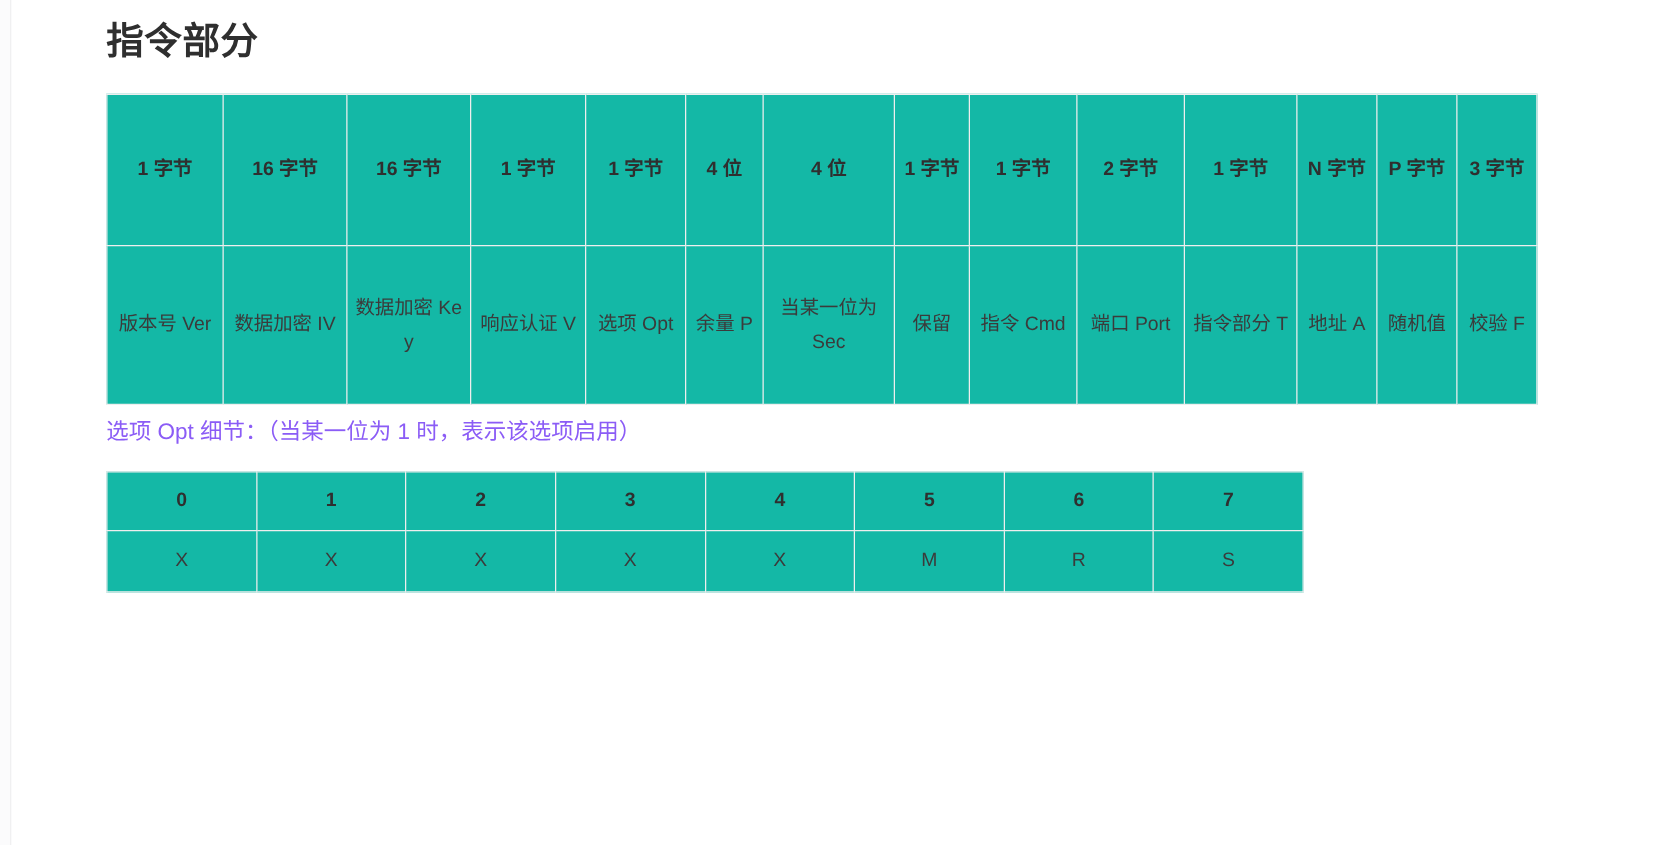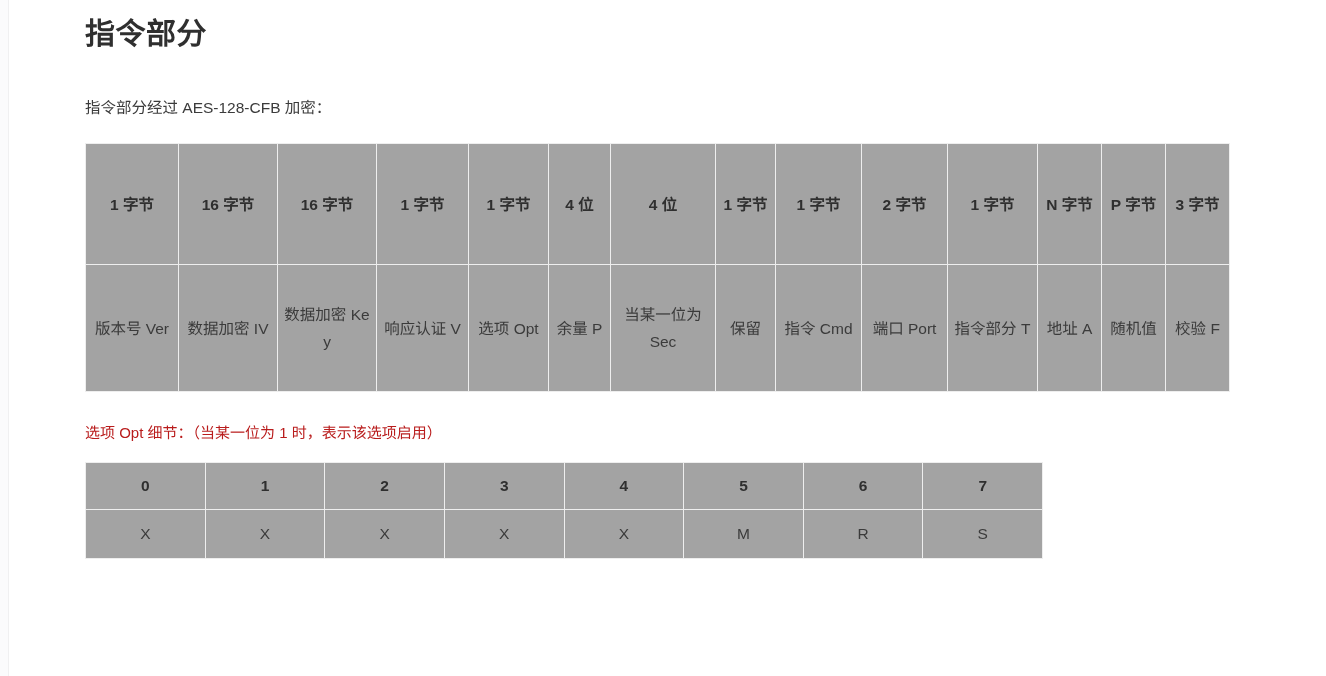--- a/index.html
+++ b/index.html
@@ -76,21 +76,21 @@
     width: 5px;
     height: 5px;
     border-radius: 50%;
     background: #3b3b3b;
   }
 
   table.grid {
     border-collapse: collapse;
     table-layout: fixed;
     width: 958px;
-    background: #a3a3a3;
+    background: #14b8a6;
     border: 1px solid #e8e8e8;
   }
   table.grid td, table.grid th {
     border: 1px solid #eeeeee;
     padding: 8px 6px;
     text-align: center;
     vertical-align: middle;
     word-break: break-all;
     overflow-wrap: break-word;
     line-height: 1.75;
@@ -106,43 +106,42 @@
     color: #3b3b3b;
   }
 
   #packet-table {
     margin-top: 22px;
   }
   #packet-table th { height: 104px; }
   #packet-table td { height: 110px; }
 
   p.note {
-    font-size: 15px;
+    font-size: 18px;
     line-height: 1.7;
-    color: #b91c1c;
-    margin: 28px 0 0 0;
+    color: #8b5cf6;
+    margin: 6px 0 0 0;
   }
 
   #opt-table {
     margin-top: 16px;
   }
   #opt-table th { height: 30px; }
   #opt-table td { height: 32px; }
 </style>
 </head>
 <body>
 
 <div class="left-gutter"></div>
 
 <div class="page">
   <div class="content">
 
     <h1 class="page-title">指令部分</h1>
 
-    <p class="intro">指令部分经过 AES-128-CFB 加密：</p>
 
     <ul class="bullets">
     </ul>
 
     <table class="grid" id="packet-table">
       <colgroup>
           <col style="width: 93px;">
           <col style="width: 99px;">
           <col style="width: 99px;">
           <col style="width: 92px;">

